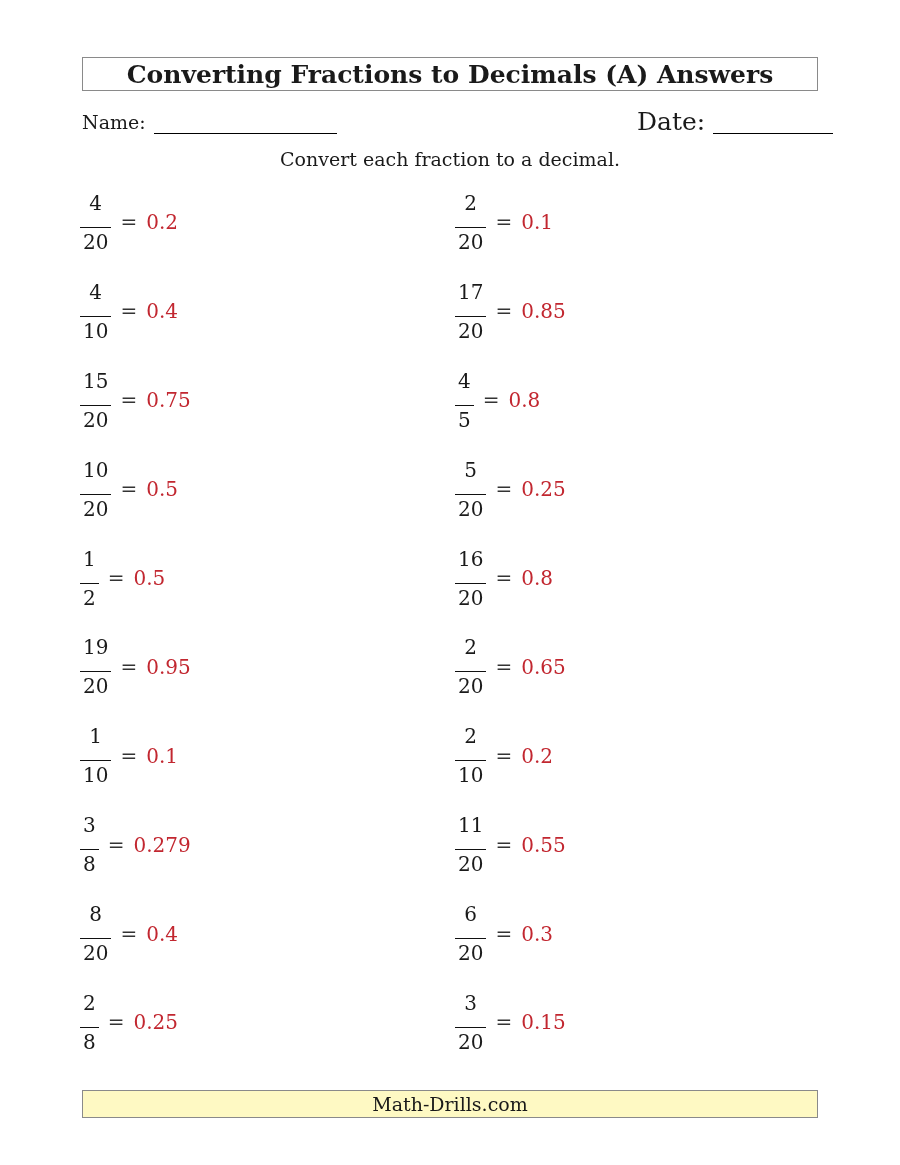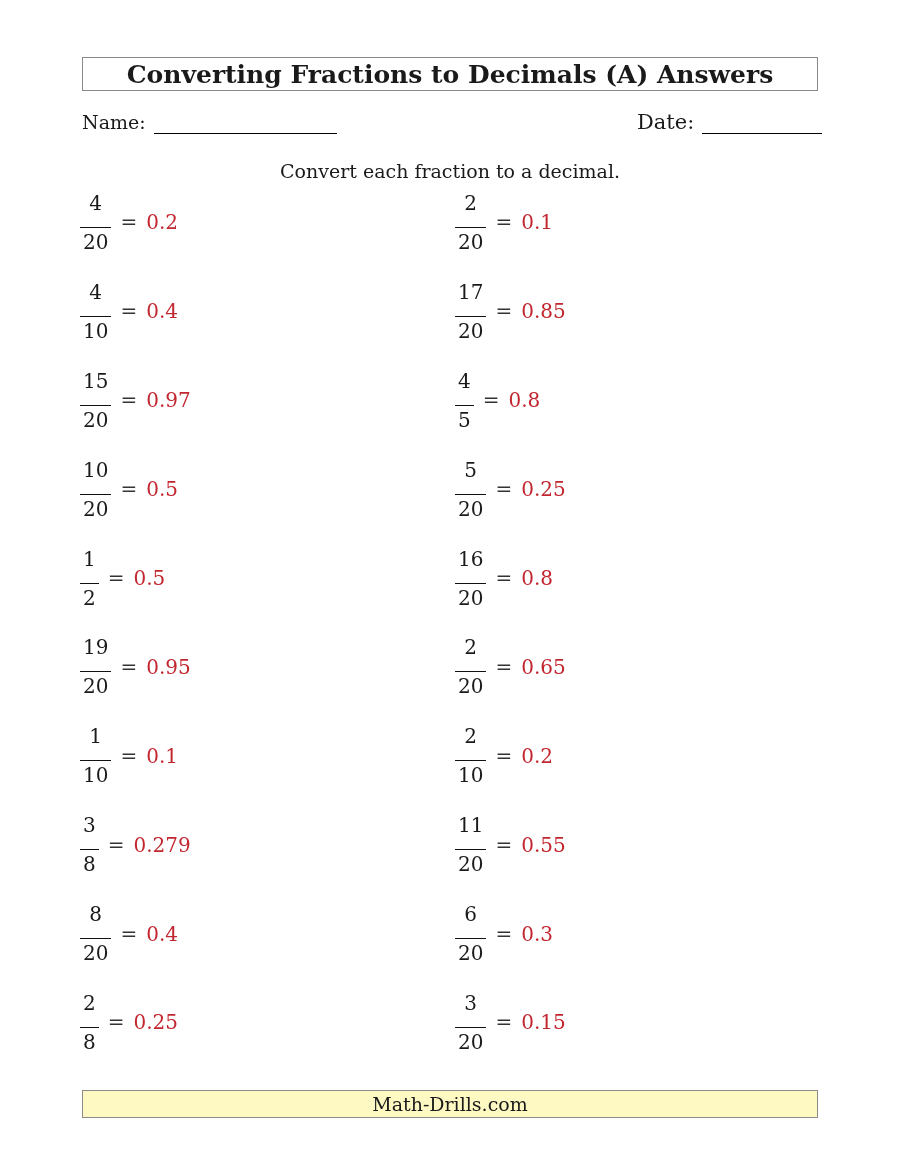--- a/index.html
+++ b/index.html
@@ -46,40 +46,39 @@
     width: 736px; height: 28px; text-decoration: underline;
   }
   .name-group {
     position: absolute; left: 0; top: 0;
     display: flex; align-items: flex-end;
     font-size: 19px;
   }
   .date-group {
     position: absolute; left: 555px; top: 0;
     display: flex; align-items: flex-end;
-    font-size: 21px;
+    font-size: 25px;
   }
   .field-label { line-height: 24px; }
   .blank-line {
     display: inline-block;
     border-bottom: 1.5px solid #000;
     height: 24px;
     margin-left: 8px;
   }
   .name-line { width: 183px; }
   .date-line { width: 120px; }
 
   
   .instruction {
     position: absolute;
     left: 0; top: 148px;
     width: 900px;
     text-align: center;
     font-size: 19px;
-    margin-top: 12px;
   }
 
   
   .problems {
     position: absolute;
     left: 80px; top: 178px;
     width: 760px;
     display: grid;
     grid-template-columns: 375px 375px;
     grid-auto-rows: 88.9px;
@@ -173,21 +172,21 @@
         </span>
         <span class="equals">=</span>
         <span class="answer">0.85</span>
       </div>
       <div class="problem">
         <span class="fraction">
           <span class="num">15</span>
           <span class="den">20</span>
         </span>
         <span class="equals">=</span>
-        <span class="answer">0.97</span>
+        <span class="answer">0.75</span>
       </div>
       <div class="problem">
         <span class="fraction">
           <span class="num">4</span>
           <span class="den">5</span>
         </span>
         <span class="equals">=</span>
         <span class="answer">0.8</span>
       </div>
       <div class="problem">

